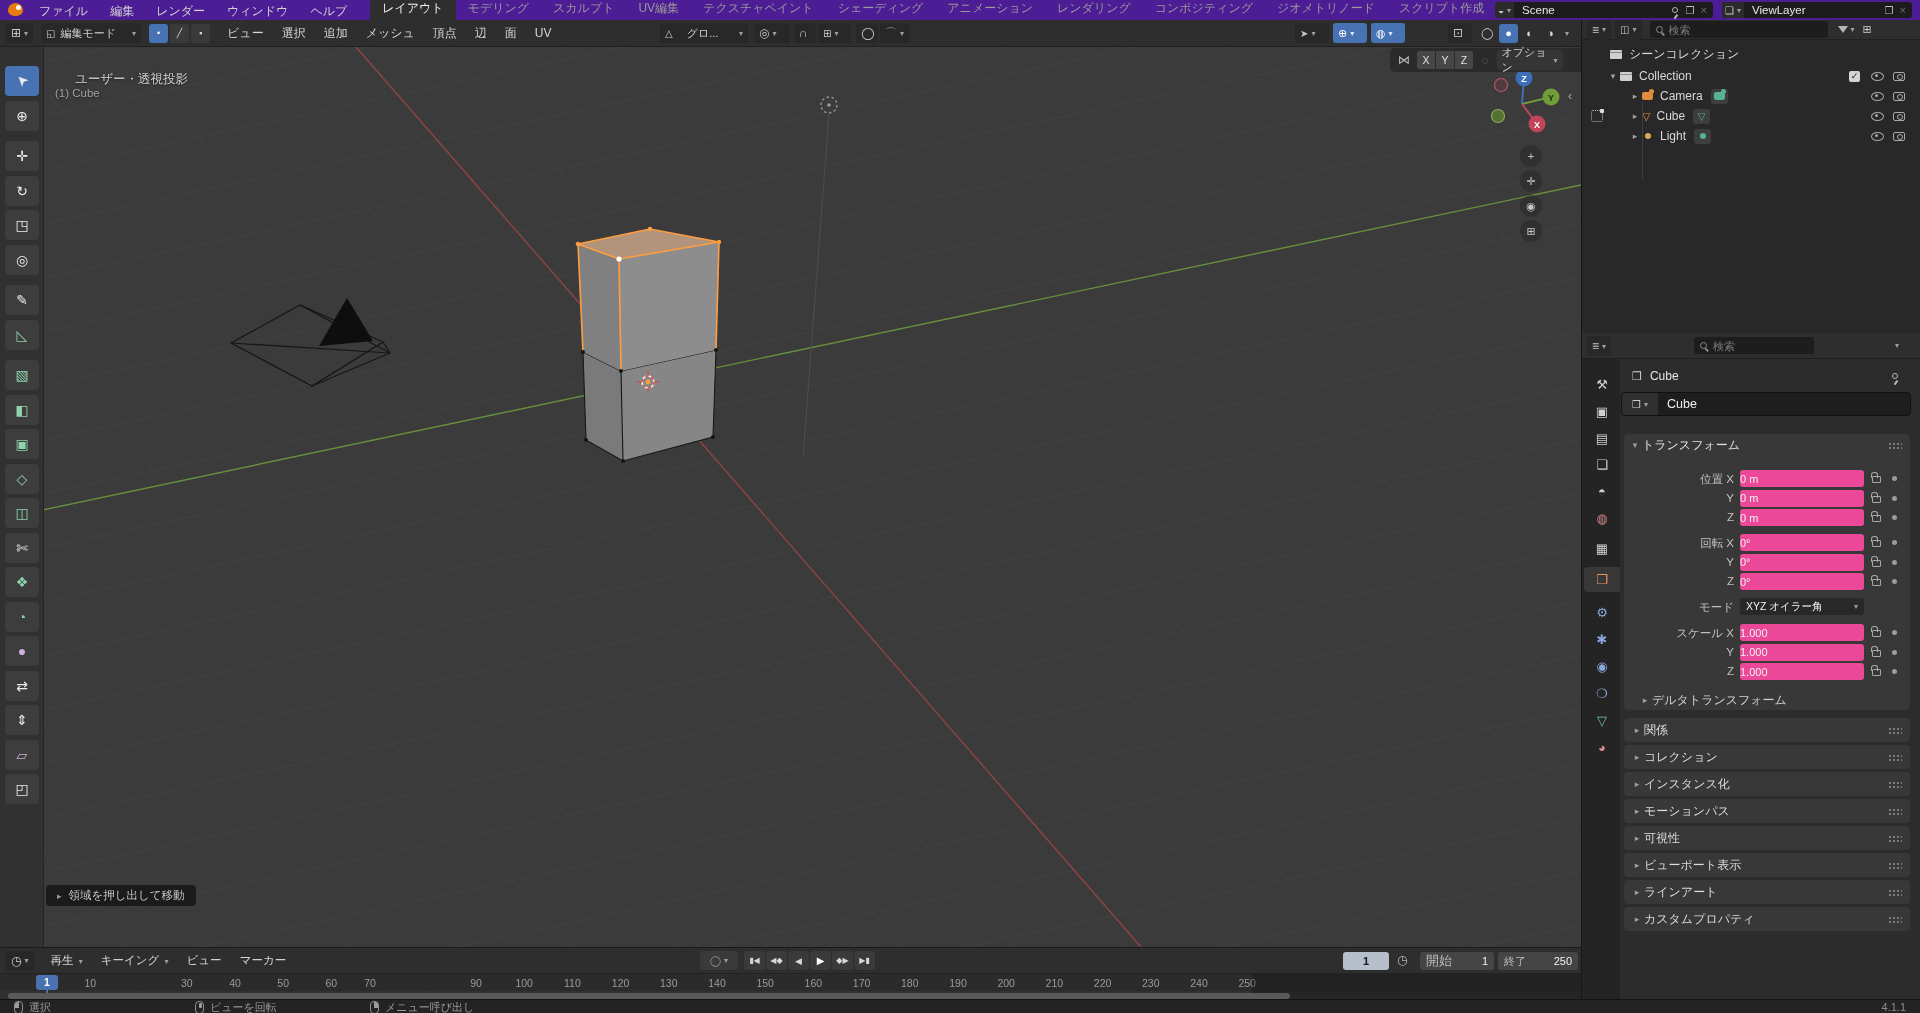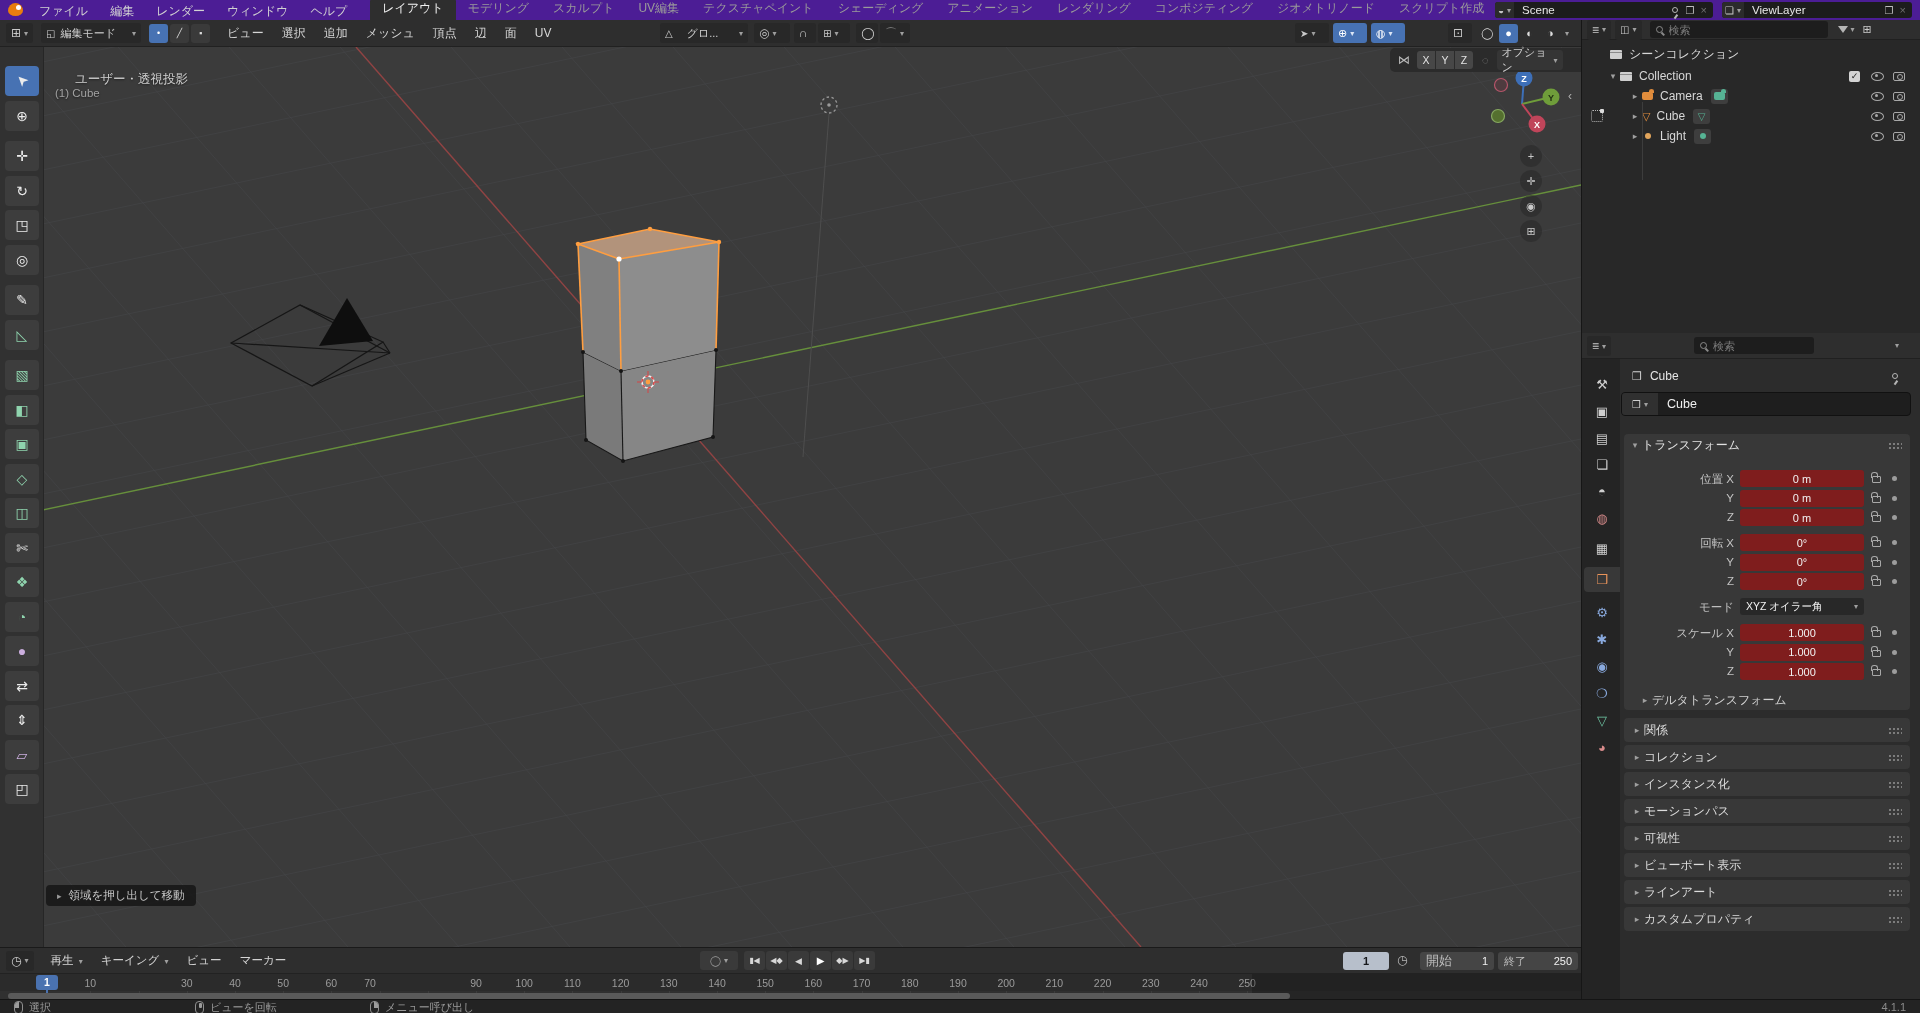--- a/index.html
+++ b/index.html
@@ -53,21 +53,21 @@
   .searchbox input { background:transparent; border:none; outline:none; color:#bbb; font-size:11px; width:100%; }
   .searchbox input::placeholder { color:#7e7e7e; }
 
   #properties { position:absolute; left:1581px; top:333px; width:339px; height:666px; background:#2c2c2c; border-left:1px solid #161616; }
   #prop-header { position:absolute; left:0; top:0; width:339px; height:26px; background:#2e2e2e; border-bottom:1px solid #202020; }
   #prop-tabs { position:absolute; left:0; top:26px; width:38px; height:640px; background:#242424; }
   .ptab { position:absolute; left:2px; width:36px; height:25px; display:flex; align-items:center; justify-content:center; font-size:13px; }
   .ptab.active { background:#383838; border-radius:4px 0 0 4px; }
   .ppanel { position:absolute; left:42px; width:286px; height:24px; background:#383838; border-radius:4px; display:flex; align-items:center; font-size:12px; color:#dcdcdc; }
   .grip { width:14px; height:7px; background-image:radial-gradient(#8d8d8d 1px,transparent 1.2px); background-size:4px 4px; opacity:.8; }
-  .pfield { position:absolute; height:17px; background:#7f1d1d; border-radius:3px; font-size:11px; color:#f2f2f2; display:flex; align-items:center; justify-content:center; }
+  .pfield { position:absolute; height:17px; background:#ec4899; border-radius:3px; font-size:11px; color:#f2f2f2; display:flex; align-items:center; justify-content:flex-start; }
   .plabel { position:absolute; font-size:11.5px; color:#c3c3c3; text-align:right; }
   .lockpad { position:relative; width:9px; height:7px; border:1px solid #a8a8a8; border-radius:1px; }
   .lockpad::before { content:""; position:absolute; top:-5px; left:-2px; width:5px; height:5px; border:1px solid #a8a8a8; border-bottom:none; border-radius:3px 3px 0 0; }
   .adot { width:5px; height:5px; border-radius:50%; background:#9c9c9c; }
 
   
   .i-search { width:7px; height:7px; border:1.5px solid #8a8a8a; border-radius:50%; position:relative; flex:none; }
   .i-search::after { content:""; position:absolute; width:4px; height:1.5px; background:#8a8a8a; bottom:-2px; right:-3px; transform:rotate(45deg); }
   .i-eye { width:13px; height:9px; border:1.5px solid #a8a8a8; border-radius:50%; position:relative; }
   .i-eye::after { content:""; position:absolute; left:3px; top:1.5px; width:3px; height:3px; background:#a8a8a8; border-radius:50%; }

